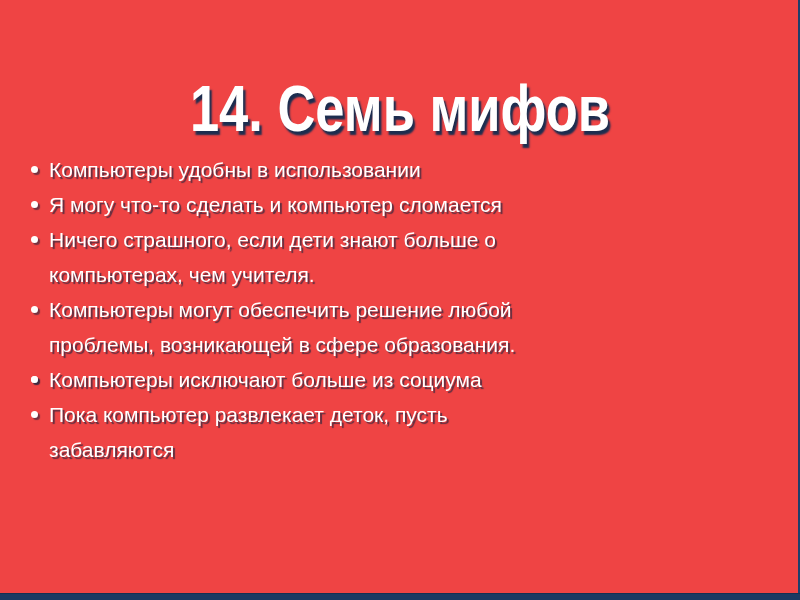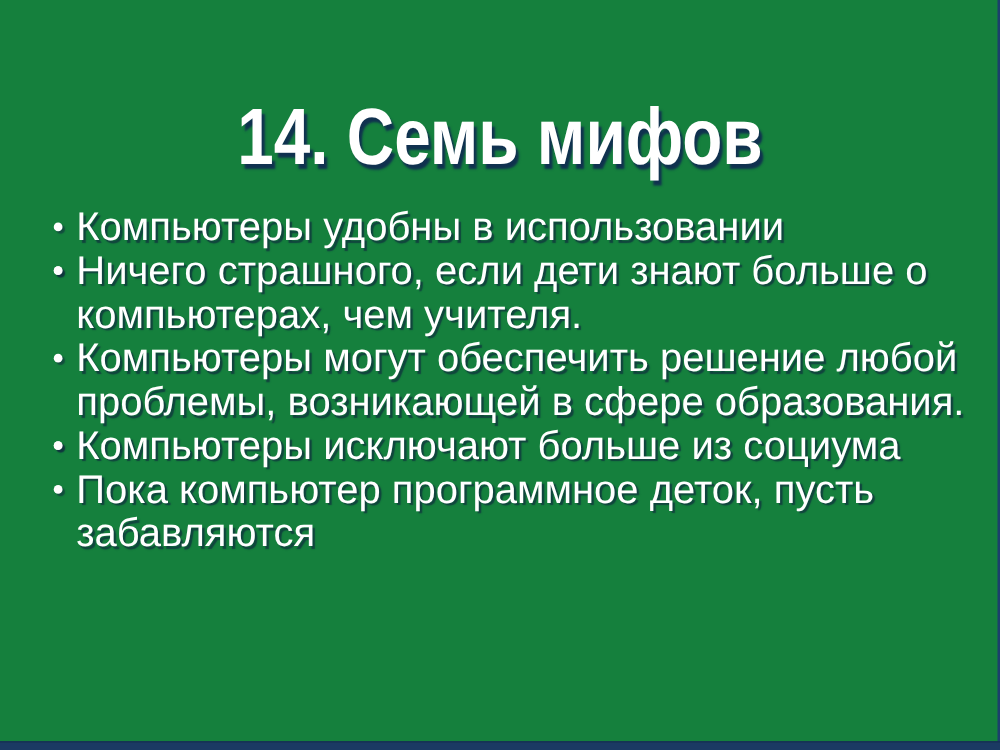--- a/index.html
+++ b/index.html
@@ -4,21 +4,21 @@
 <style>
   html, body {
     margin: 0;
     padding: 0;
     background: #111;
   }
   .slide {
     position: relative;
     width: 800px;
     height: 600px;
-    background: #15803d;
+    background: #ef4444;
     overflow: hidden;
     font-family: "Liberation Sans", "DejaVu Sans", sans-serif;
   }
   
   .title {
     position: absolute;
     top: 77px;
     left: 0;
     width: 100%;
     text-align: center;
@@ -30,25 +30,25 @@
     transform-origin: 50% 50%;
     text-shadow: 3px 4px 2px rgba(16, 44, 80, 0.95);
     white-space: pre;
   }
   
   .bullets {
     position: absolute;
     top: 152px;
     left: 30px;
     width: 756px;
-    margin: 12px;
+    margin: 0;
     padding: 0;
     list-style: none;
     color: #ffffff;
-    font-size: 32px;
+    font-size: 21px;
     line-height: 35px;
   }
   .bullets li {
     position: relative;
     padding-left: 19px;
     margin: 0;
   }
   .dot {
     position: absolute;
     left: 1px;
@@ -90,41 +90,42 @@
 
   <div class="title">14. Семь мифов</div>
 
   <ul class="bullets">
     <li>
       <span class="dot"></span>
       <span class="txt">Компьютеры удобны в использовании</span>
     </li>
     <li>
       <span class="dot"></span>
+      <span class="txt">Я могу что-то сделать и компьютер сломается</span>
     </li>
     <li>
       <span class="dot"></span>
       <span class="txt">Ничего страшного, если дети знают больше о
 компьютерах, чем учителя.</span>
     </li>
     <li>
       <span class="dot"></span>
       <span class="txt">Компьютеры могут обеспечить решение любой
 проблемы, возникающей в сфере образования.</span>
     </li>
     <li>
       <span class="dot"></span>
     </li>
     <li>
       <span class="dot"></span>
       <span class="txt">Компьютеры исключают больше из социума</span>
     </li>
     <li>
       <span class="dot"></span>
-      <span class="txt">Пока компьютер программное деток, пусть
+      <span class="txt">Пока компьютер развлекает деток, пусть
 забавляются</span>
     </li>
   </ul>
 
   <div class="right-edge"></div>
   <div class="bottom-bar"></div>
 
 </div>
 
 </body></html>

